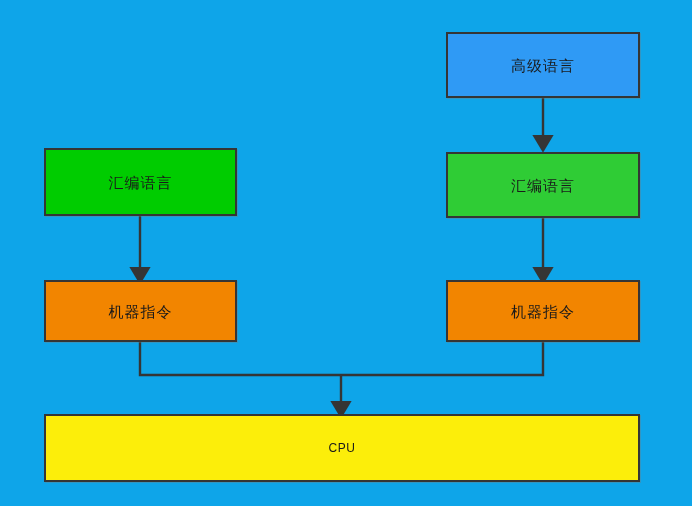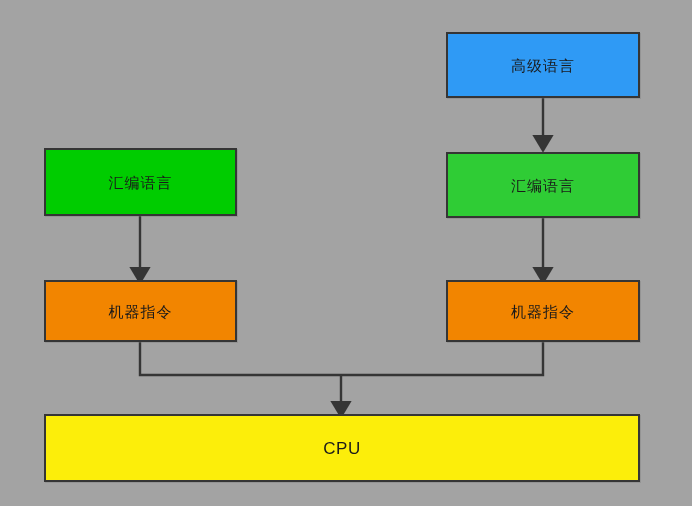--- a/index.html
+++ b/index.html
@@ -10,21 +10,21 @@
     width: 692px;
     height: 506px;
     background: #ffffff;
     font-family: "Liberation Sans", "DejaVu Sans", sans-serif;
     overflow: hidden;
   }
   #canvas {
     position: relative;
     width: 692px;
     height: 506px;
-    background: #a3a3a3;
+    background: #0ea5e9;
   }
   .edge-layer {
     position: absolute;
     left: 0;
     top: 0;
     width: 692px;
     height: 506px;
   }
   .node {
     position: absolute;
@@ -39,21 +39,21 @@
   }
   .node-label {
     display: block;
     line-height: 1;
     white-space: nowrap;
   }
   .node-cn .node-label {
     font-size: 15px;
   }
   .node-cpu .node-label {
-    font-size: 17px;
+    font-size: 12px;
     letter-spacing: 0.5px;
   }
 
   
   #node-high-level   { left: 446px; top: 32px;  width: 194px; height: 66px; }
   #node-asm-left     { left: 44px;  top: 148px; width: 193px; height: 68px; }
   #node-asm-right    { left: 446px; top: 152px; width: 194px; height: 66px; }
   #node-mach-left    { left: 44px;  top: 280px; width: 193px; height: 62px; }
   #node-mach-right   { left: 446px; top: 280px; width: 194px; height: 62px; }
   #node-cpu          { left: 44px;  top: 414px; width: 596px; height: 68px; }

